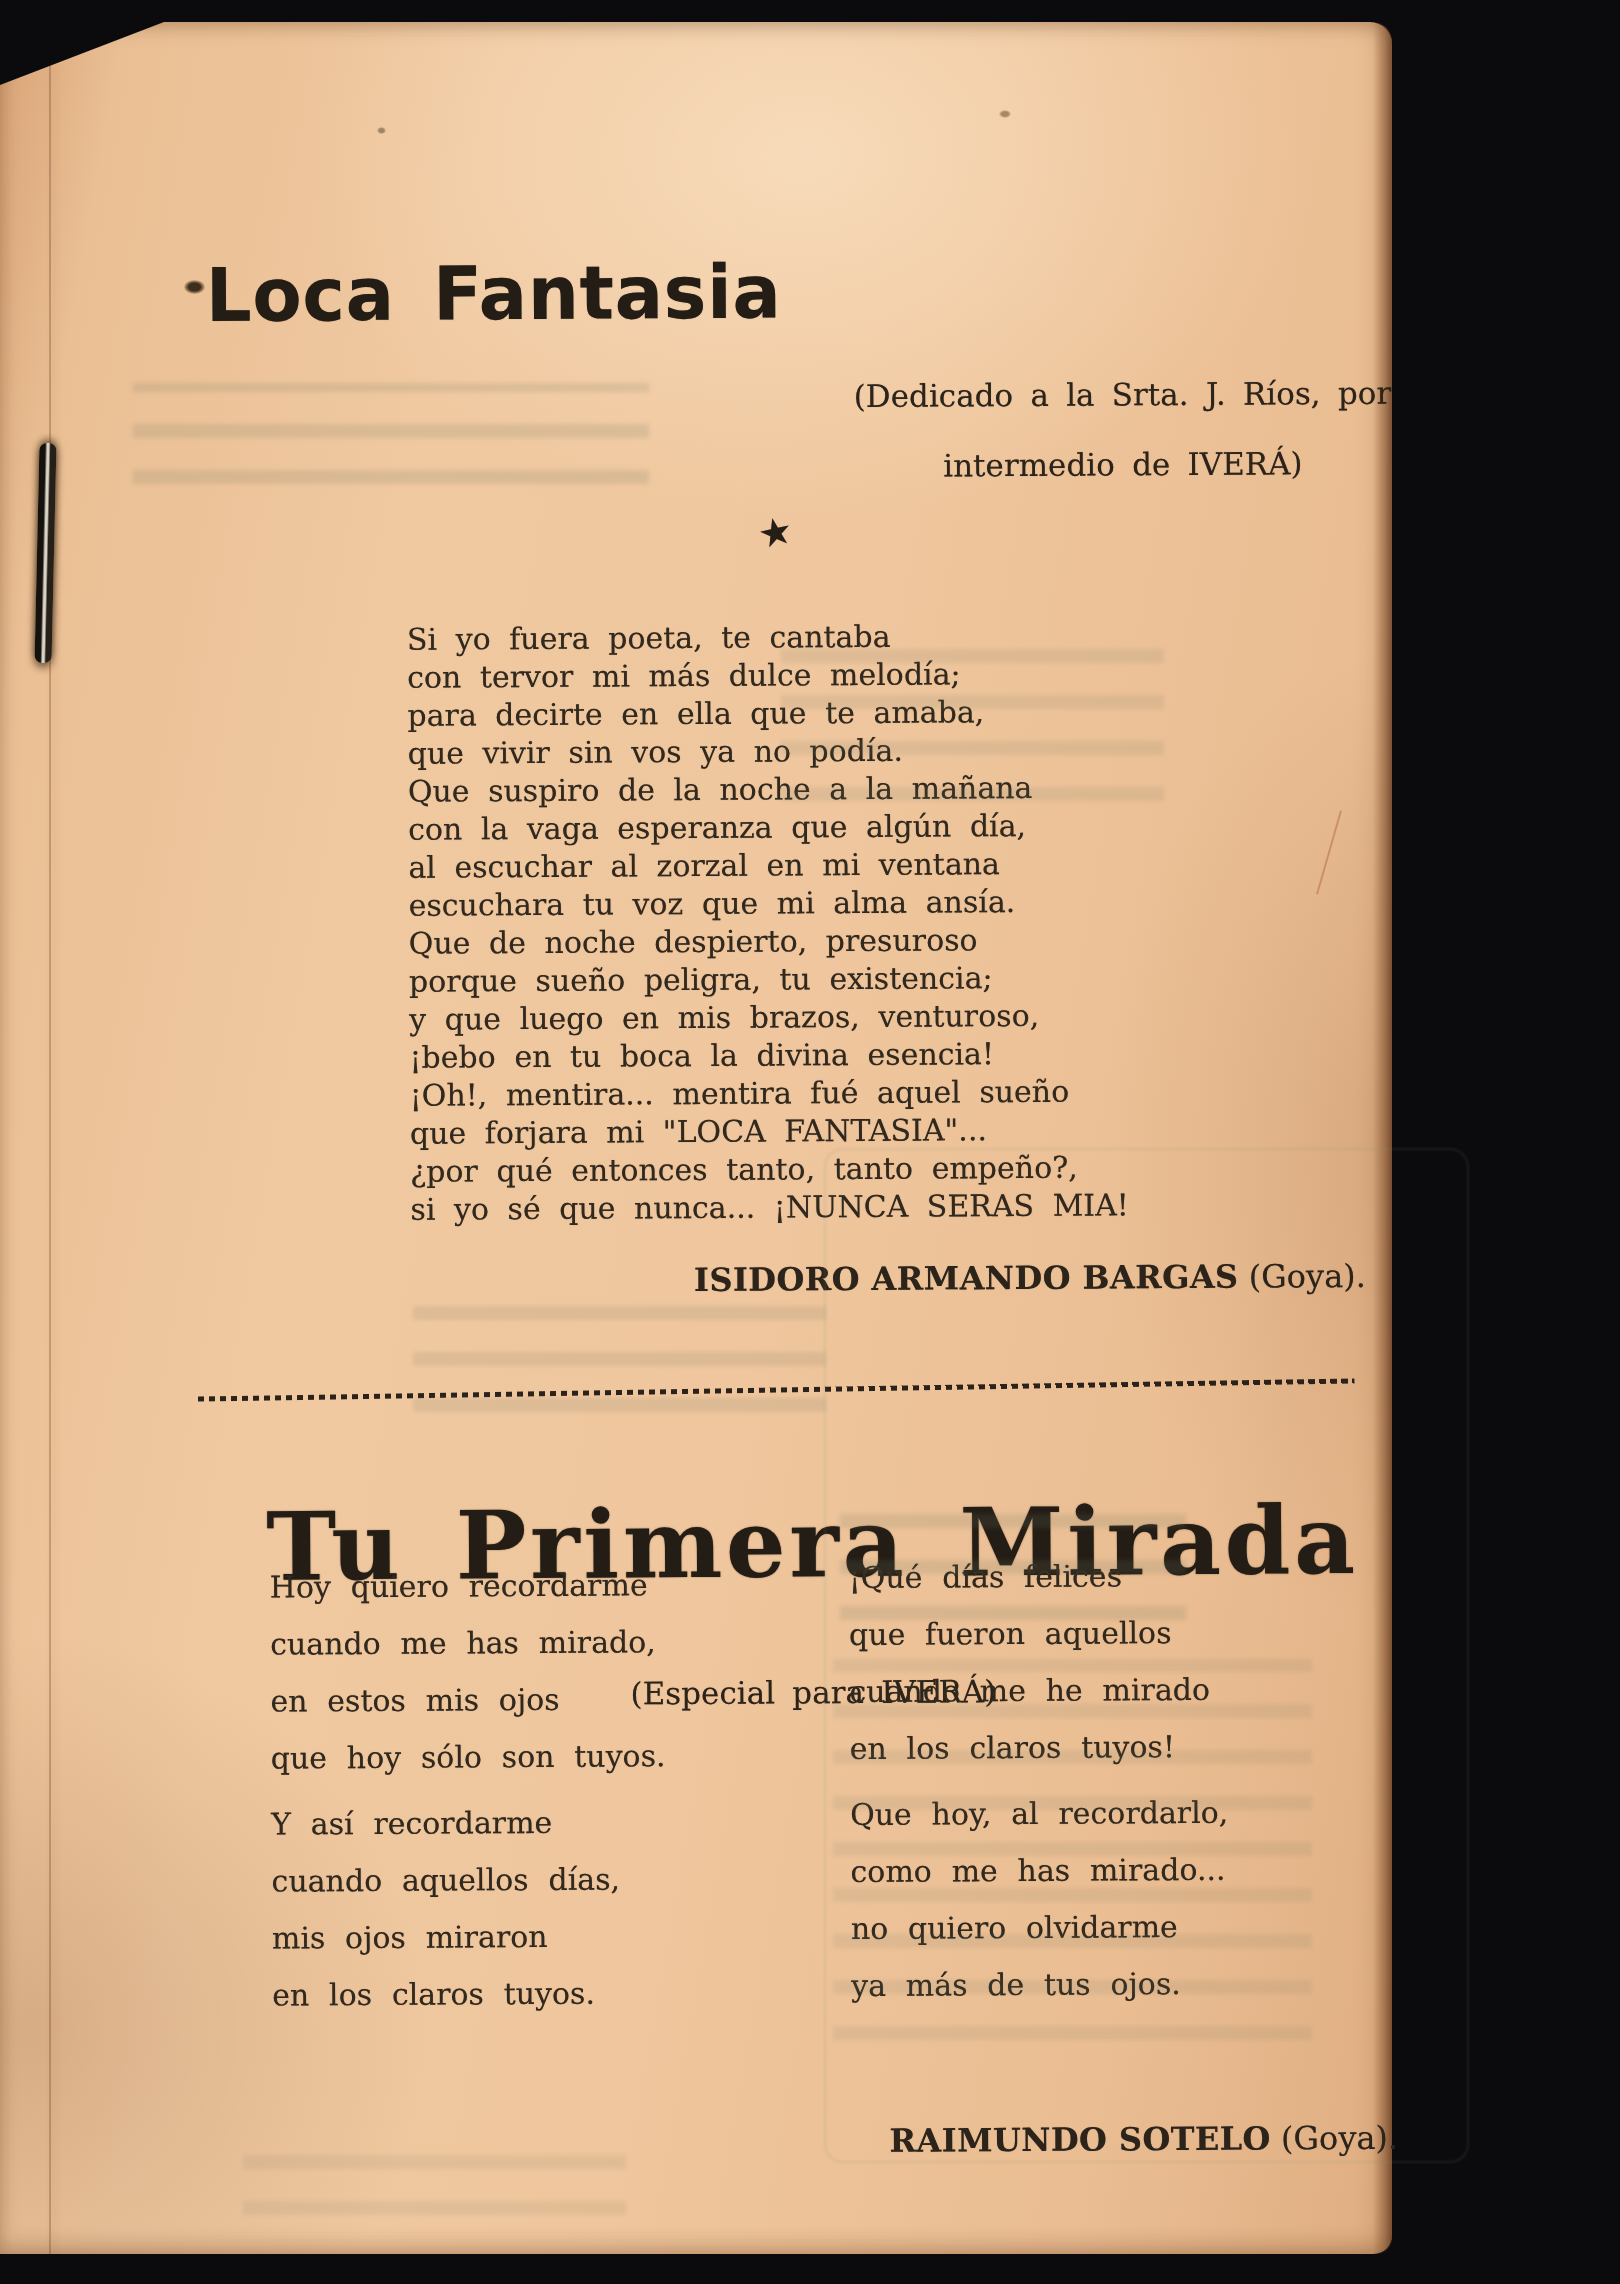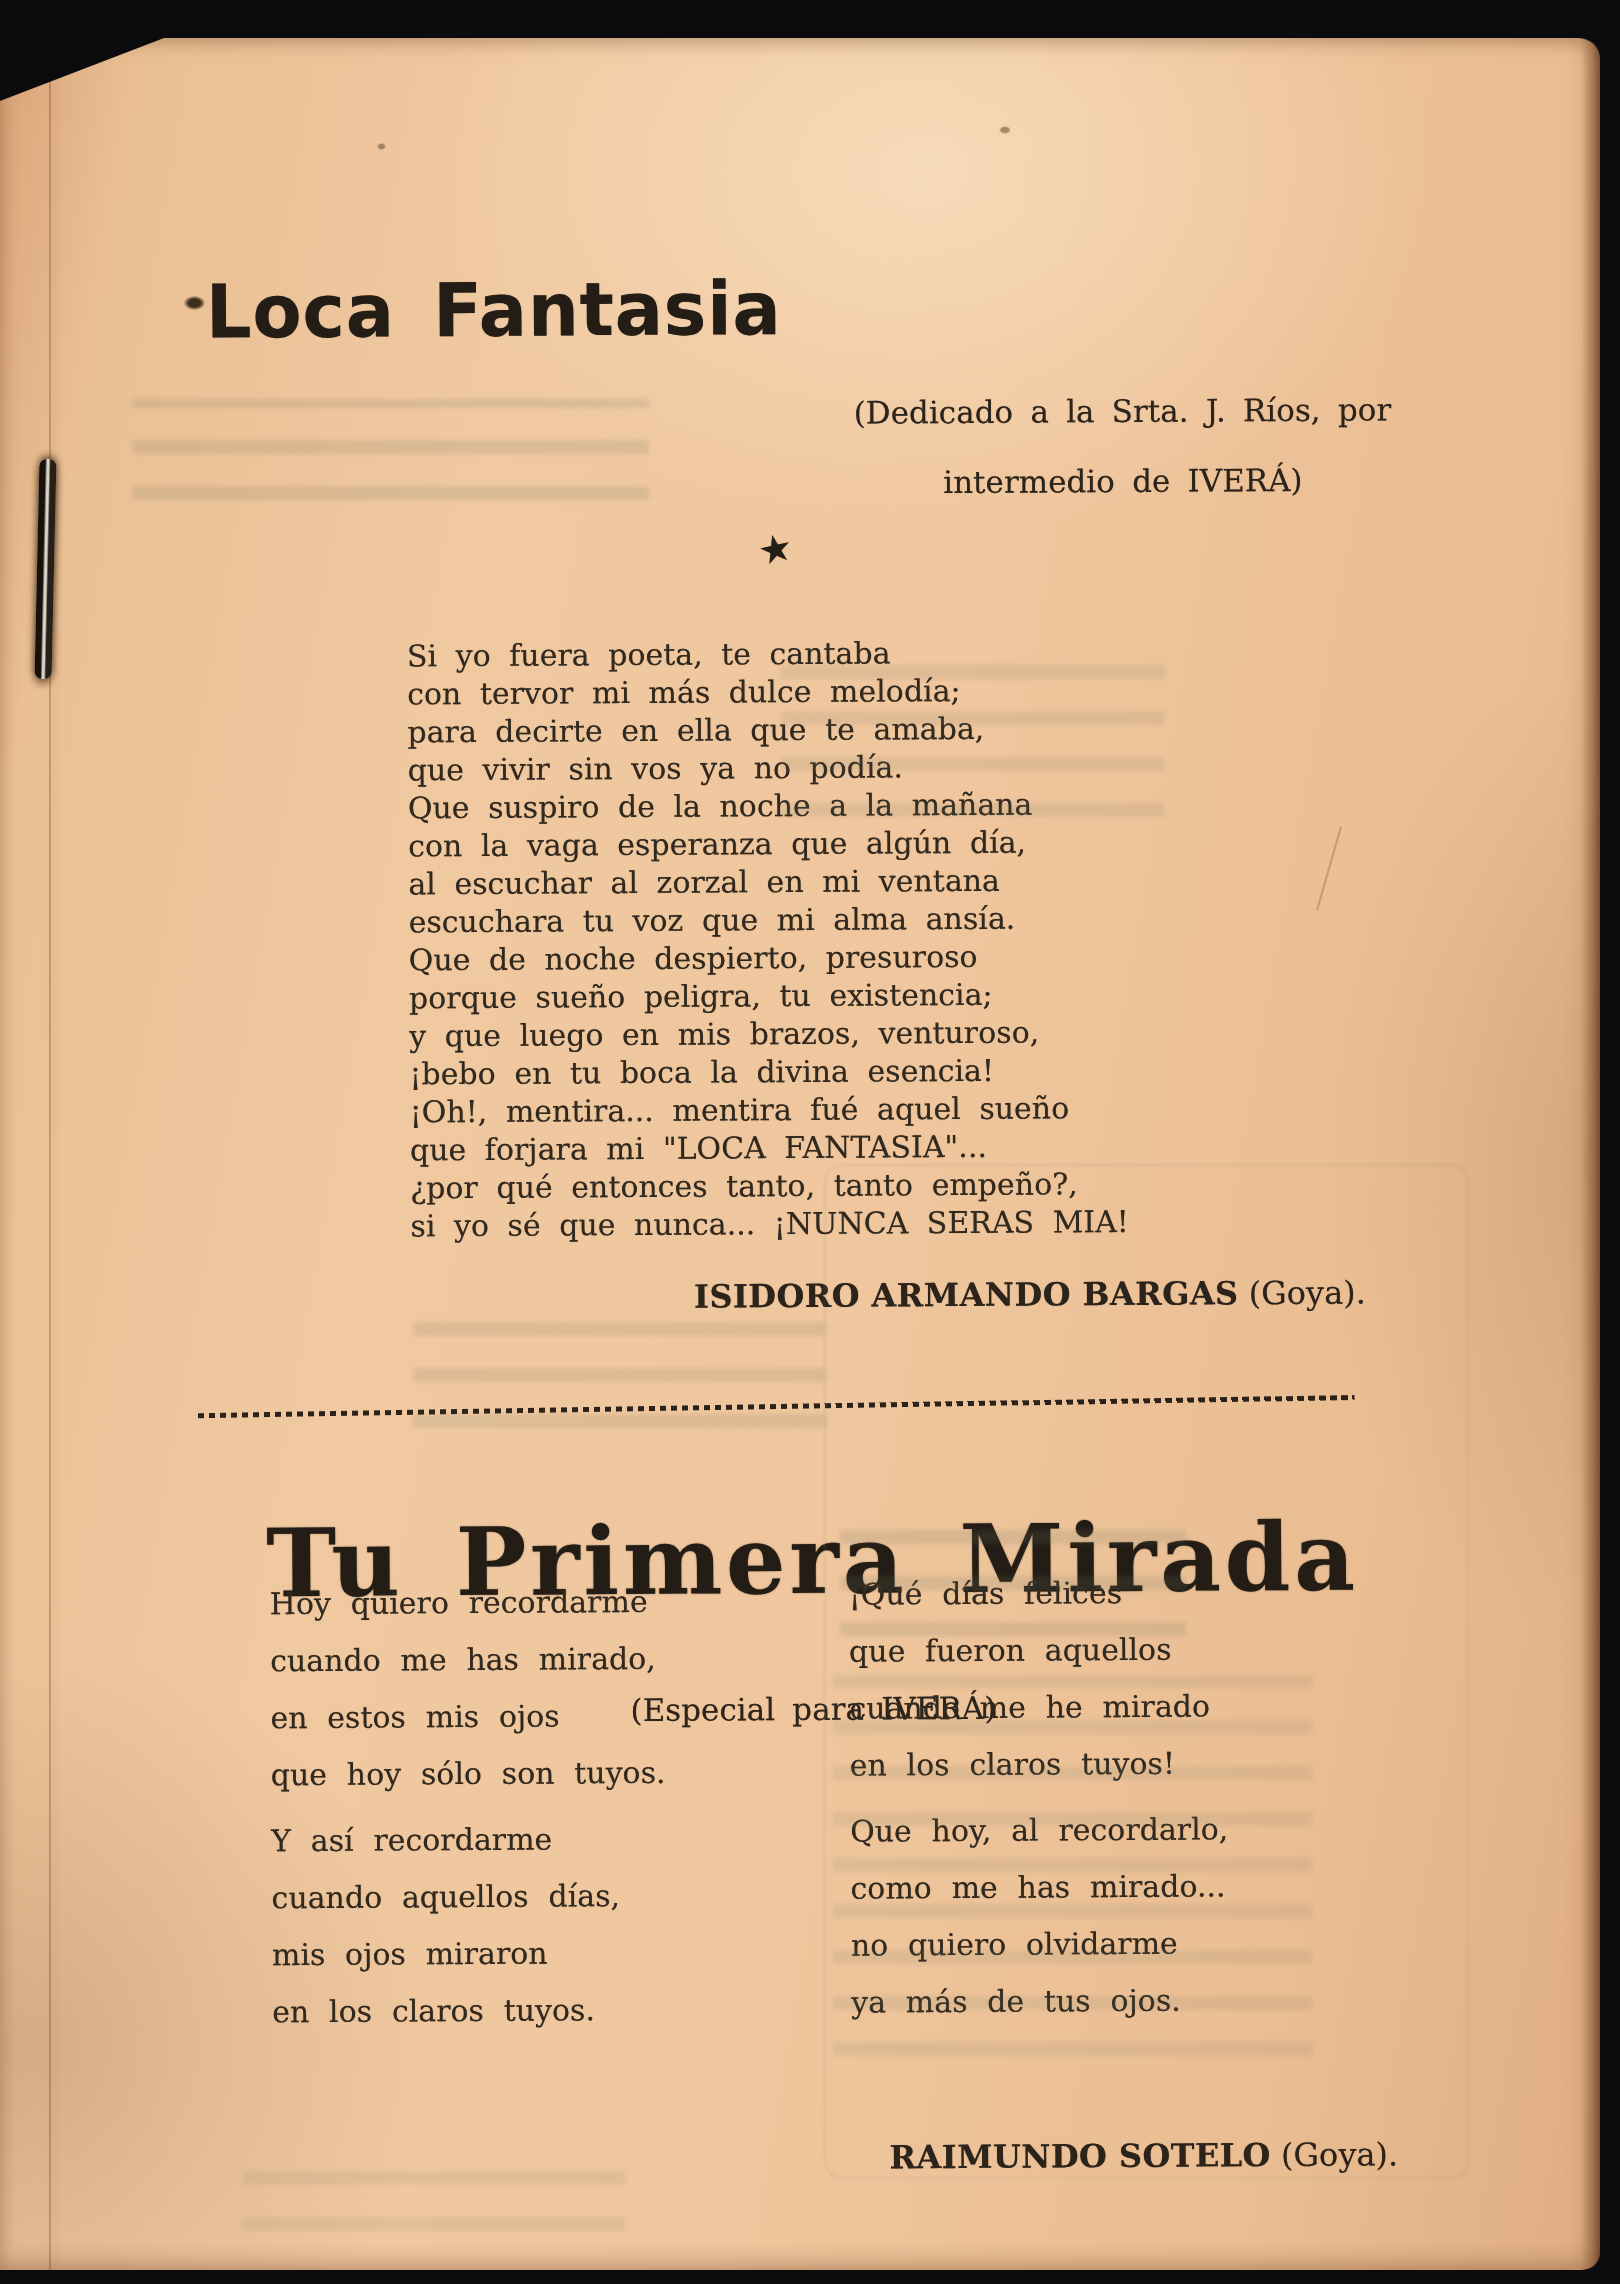--- a/index.html
+++ b/index.html
@@ -5,22 +5,22 @@
   html,body{margin:0;padding:0;}
   body{
     width:1621px;height:2284px;
     background:#0b0b0e;
     position:relative;
     overflow:hidden;
     font-family:"DejaVu Serif", serif;
   }
   .page{
     position:absolute;
-    left:0; top:38px;
-    width:1600px; height:2232px;
+    left:0; top:22px;
+    width:1392px; height:2232px;
     background:
       radial-gradient(810px 589px at 58% 6%, rgba(255,238,212,0.50), rgba(255,238,212,0) 62%),
       radial-gradient(663px 663px at 2% 90%, rgba(120,70,35,0.20), rgba(120,70,35,0) 60%),
       radial-gradient(516px 884px at 100% 50%, rgba(140,85,45,0.16), rgba(140,85,45,0) 55%),
       linear-gradient(100deg,#d8a376 0%, #eabf94 7%, #f0c9a1 28%, #efc69d 55%, #eabd92 82%, #dfae82 100%);
     border-bottom-right-radius:19px;
     border-top-right-radius:22px;
     box-shadow: inset -11.8px 0 25px rgba(100,55,25,0.25), inset 0 -8.8px 19px rgba(100,55,25,0.18), inset 0 5.9px 13.3px rgba(60,30,10,0.12);
   }
   .corner-wedge{

